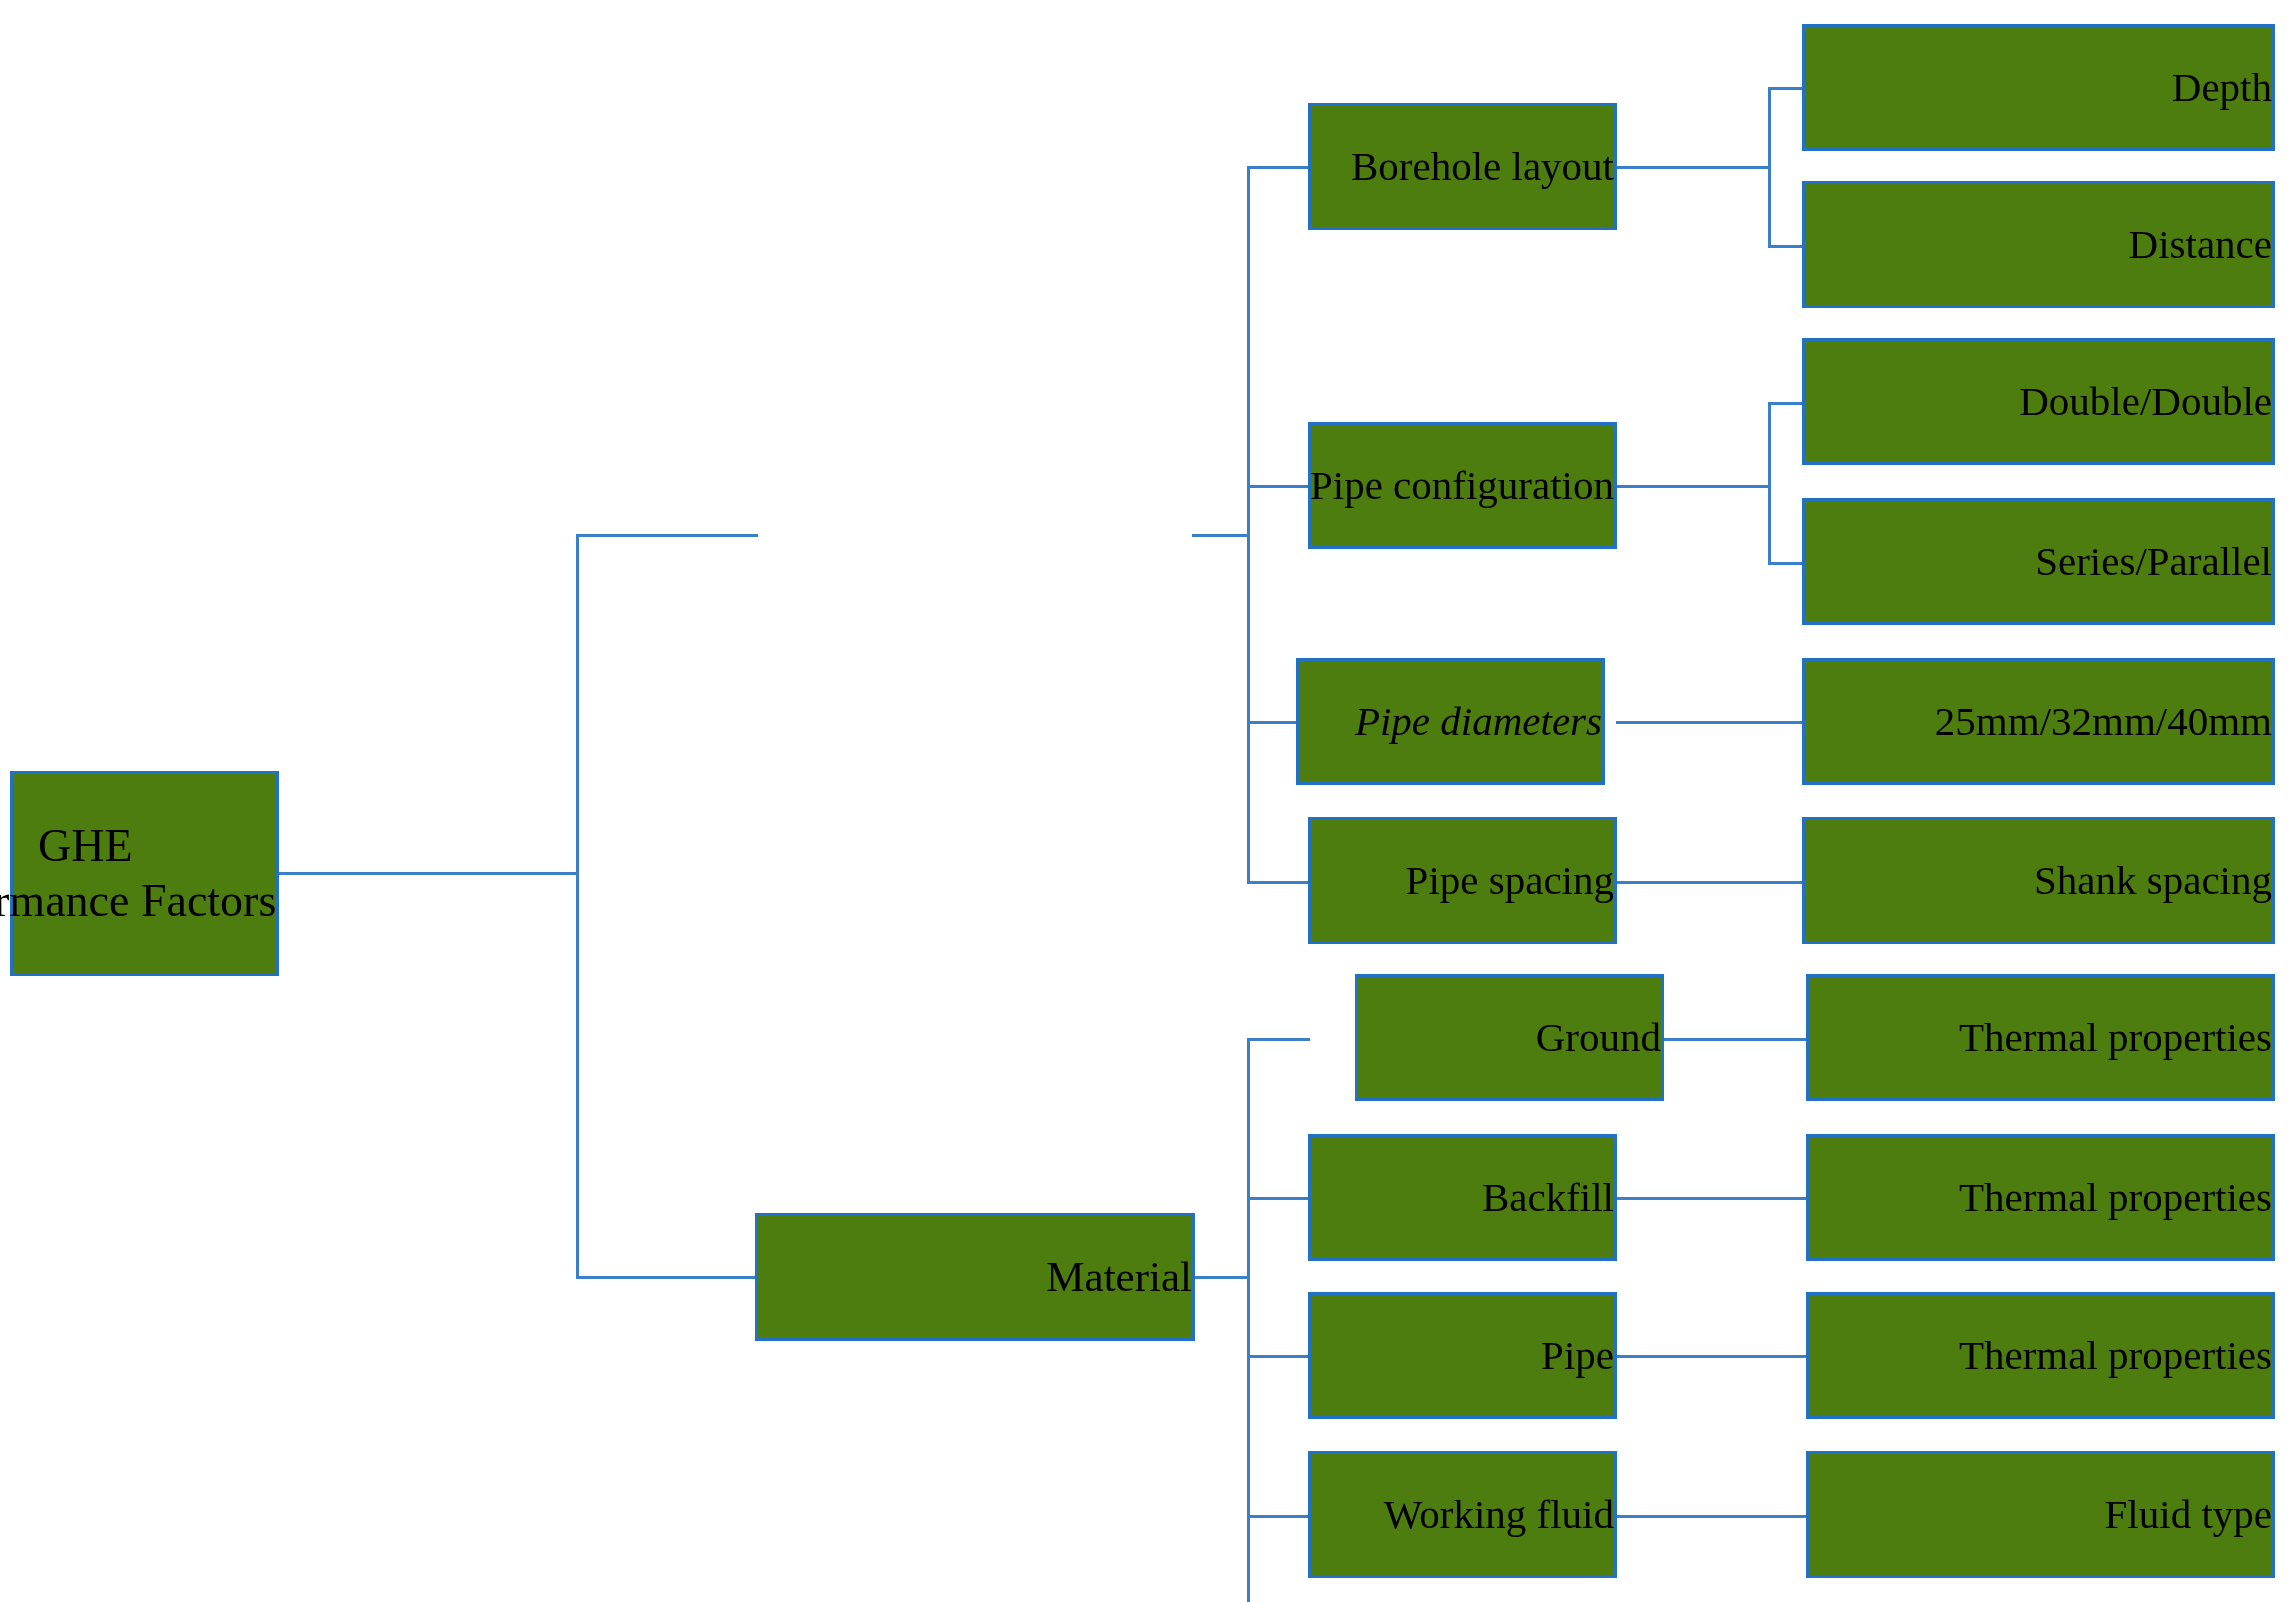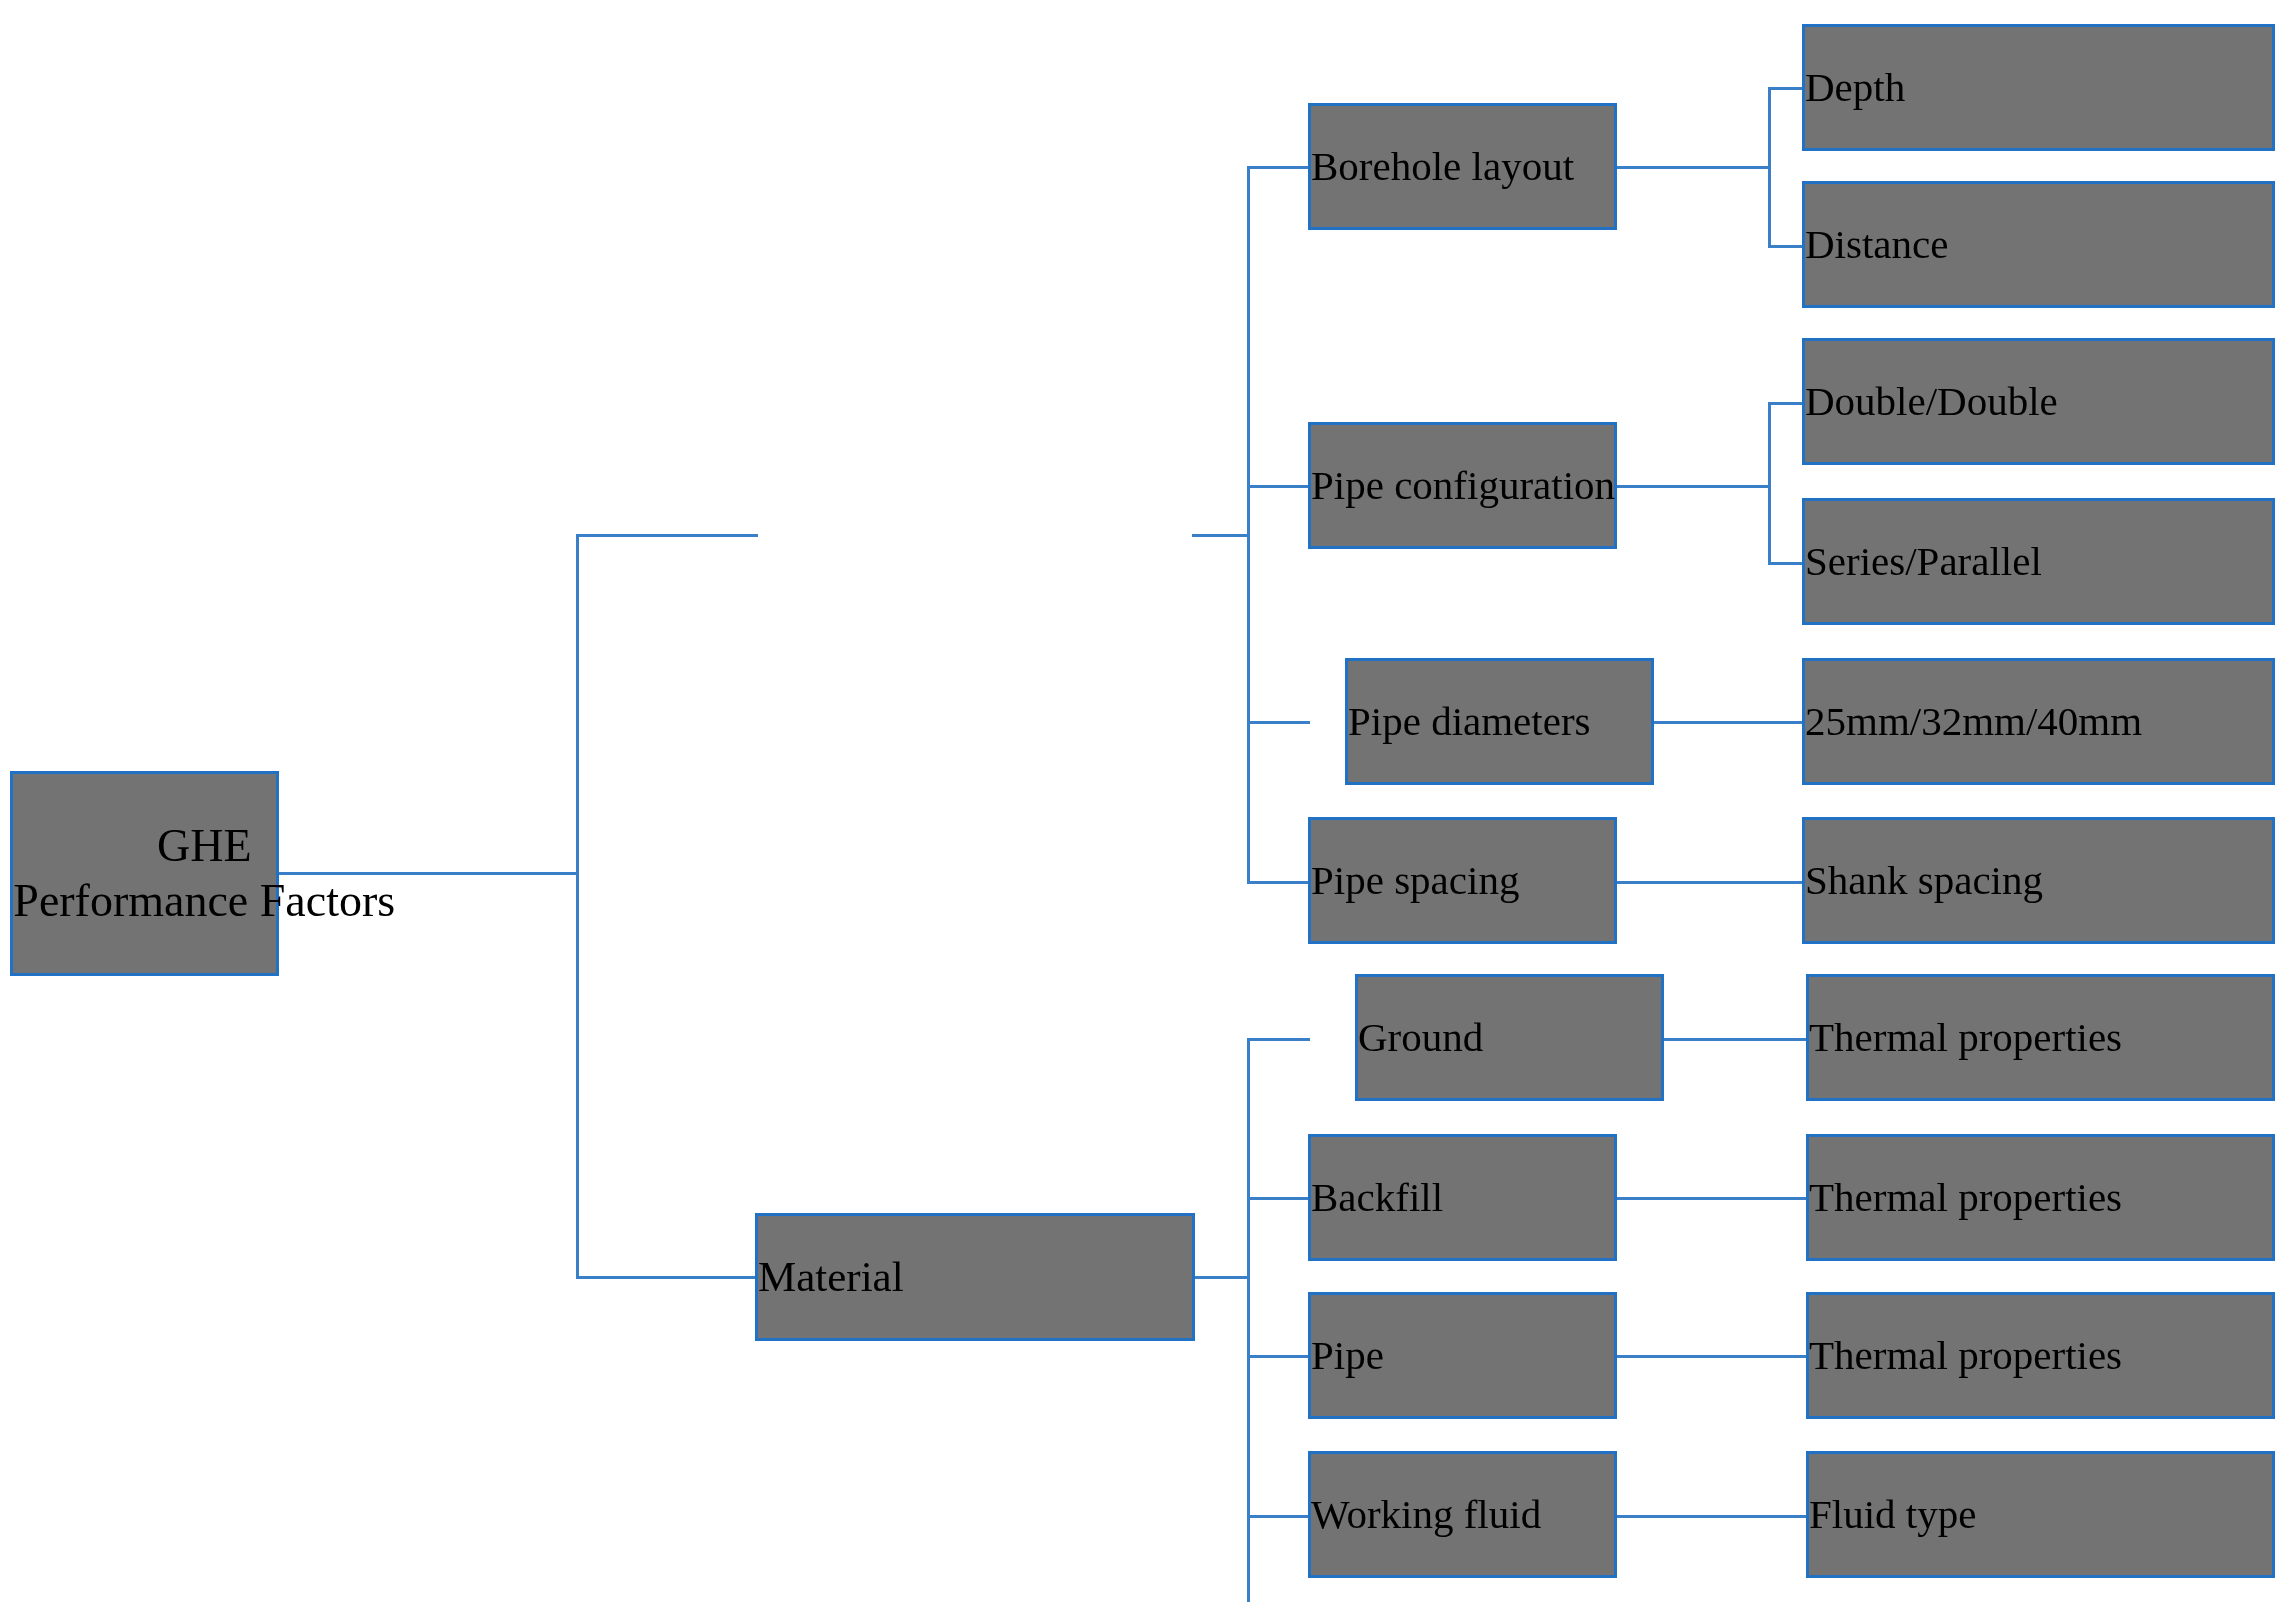--- a/index.html
+++ b/index.html
@@ -8,24 +8,24 @@
     width:2295px;
     height:1602px;
     background:#ffffff;
     font-family:"Liberation Serif","DejaVu Serif",serif;
     overflow:hidden;
   }
   .node{
     position:absolute;
     box-sizing:border-box;
     border:3px solid #2171c4;
-    background:#737373;
+    background:#4d7c0f;
     display:flex;
     align-items:center;
-    justify-content:flex-start;
+    justify-content:flex-end;
     text-align:center;
     color:#000000;
     line-height:1.18;
     z-index:3;
     white-space:nowrap;
   }
   .node .lbl{display:block;}
   .root{font-size:46px;}
   .lvl2{font-size:43px;}
   .lvl3{font-size:41px;}
@@ -95,21 +95,21 @@
   <div class="node lvl2" style="left:755px;top:1213px;width:440px;height:128px;">
     <span>Material</span>
   </div>
 
   <div class="node lvl3" style="left:1308px;top:103px;width:309px;height:127px;">
     <span>Borehole layout</span>
   </div>
   <div class="node lvl3" style="left:1308px;top:422px;width:309px;height:127px;">
     <span>Pipe configuration</span>
   </div>
-  <div class="node lvl3" style="left:1345px;top:658px;width:309px;height:127px;">
+  <div class="node lvl3" style="left:1296px;top:658px;width:309px;height:127px;font-style:italic;">
     <span>Pipe diameters</span>
   </div>
   <div class="node lvl3" style="left:1308px;top:817px;width:309px;height:127px;">
     <span>Pipe spacing</span>
   </div>
 
   <div class="node lvl4" style="left:1802px;top:24px;width:473px;height:127px;">
     <span>Depth</span>
   </div>
   <div class="node lvl4" style="left:1802px;top:181px;width:473px;height:127px;">

